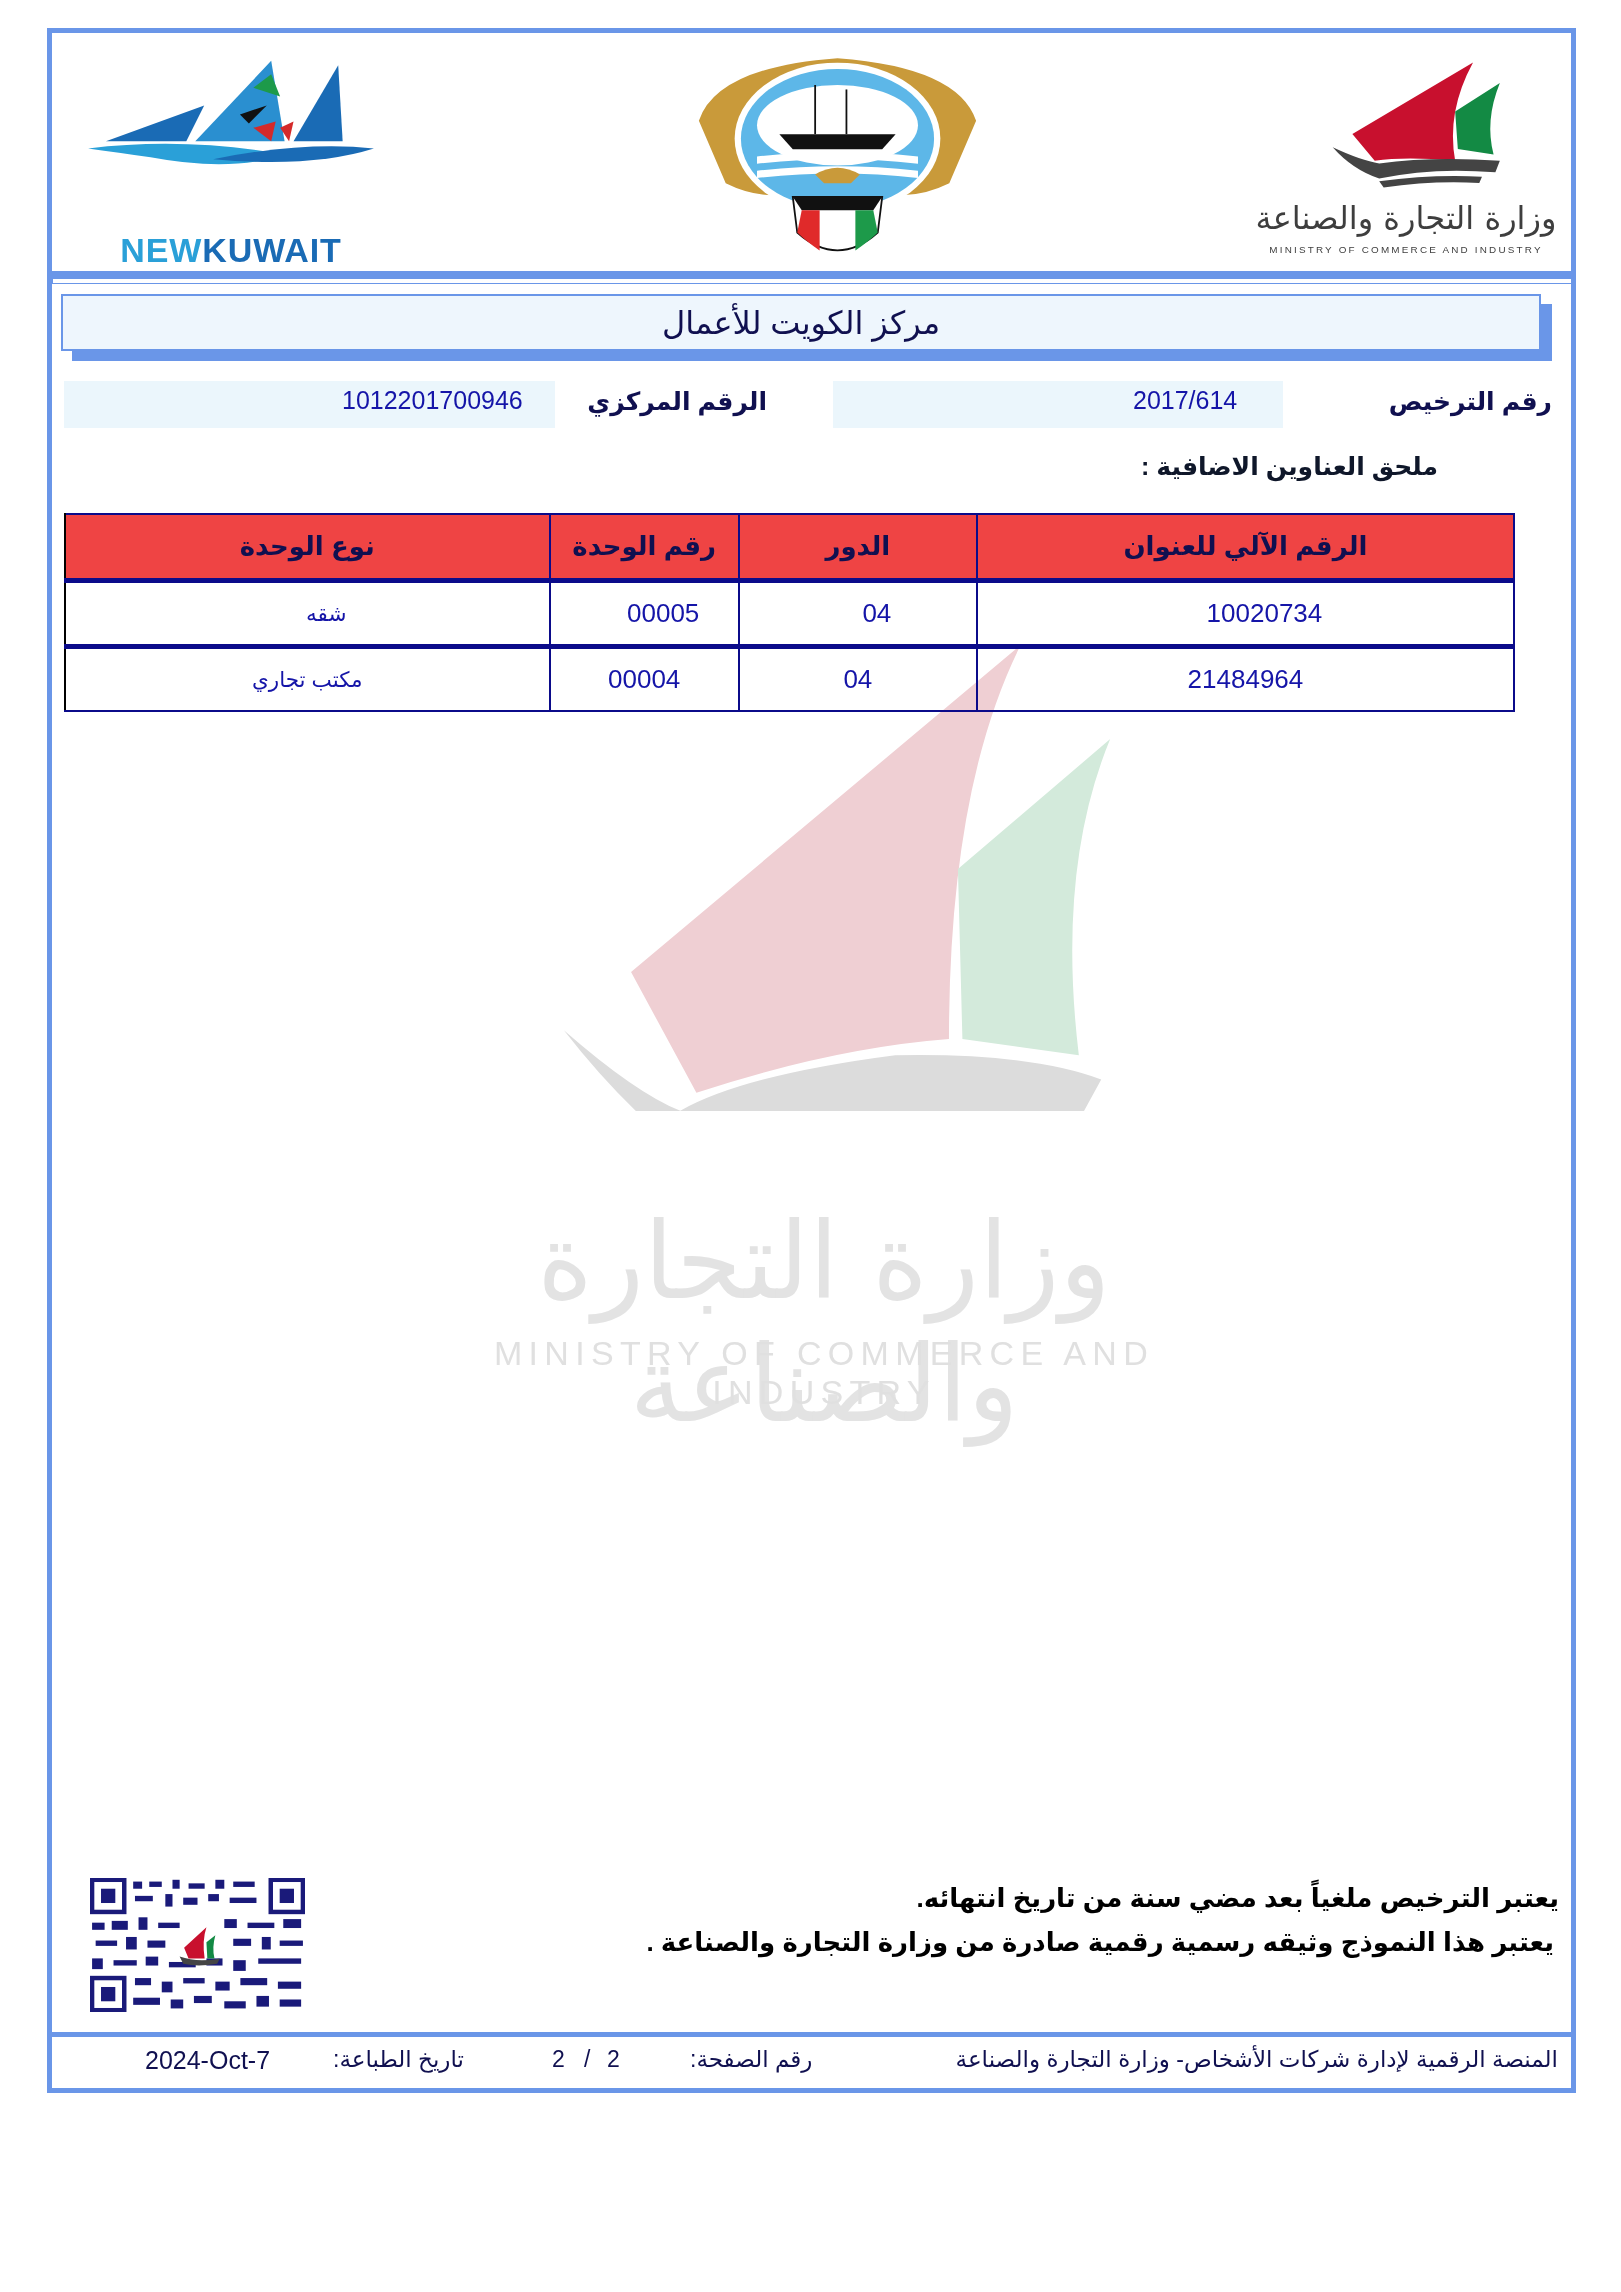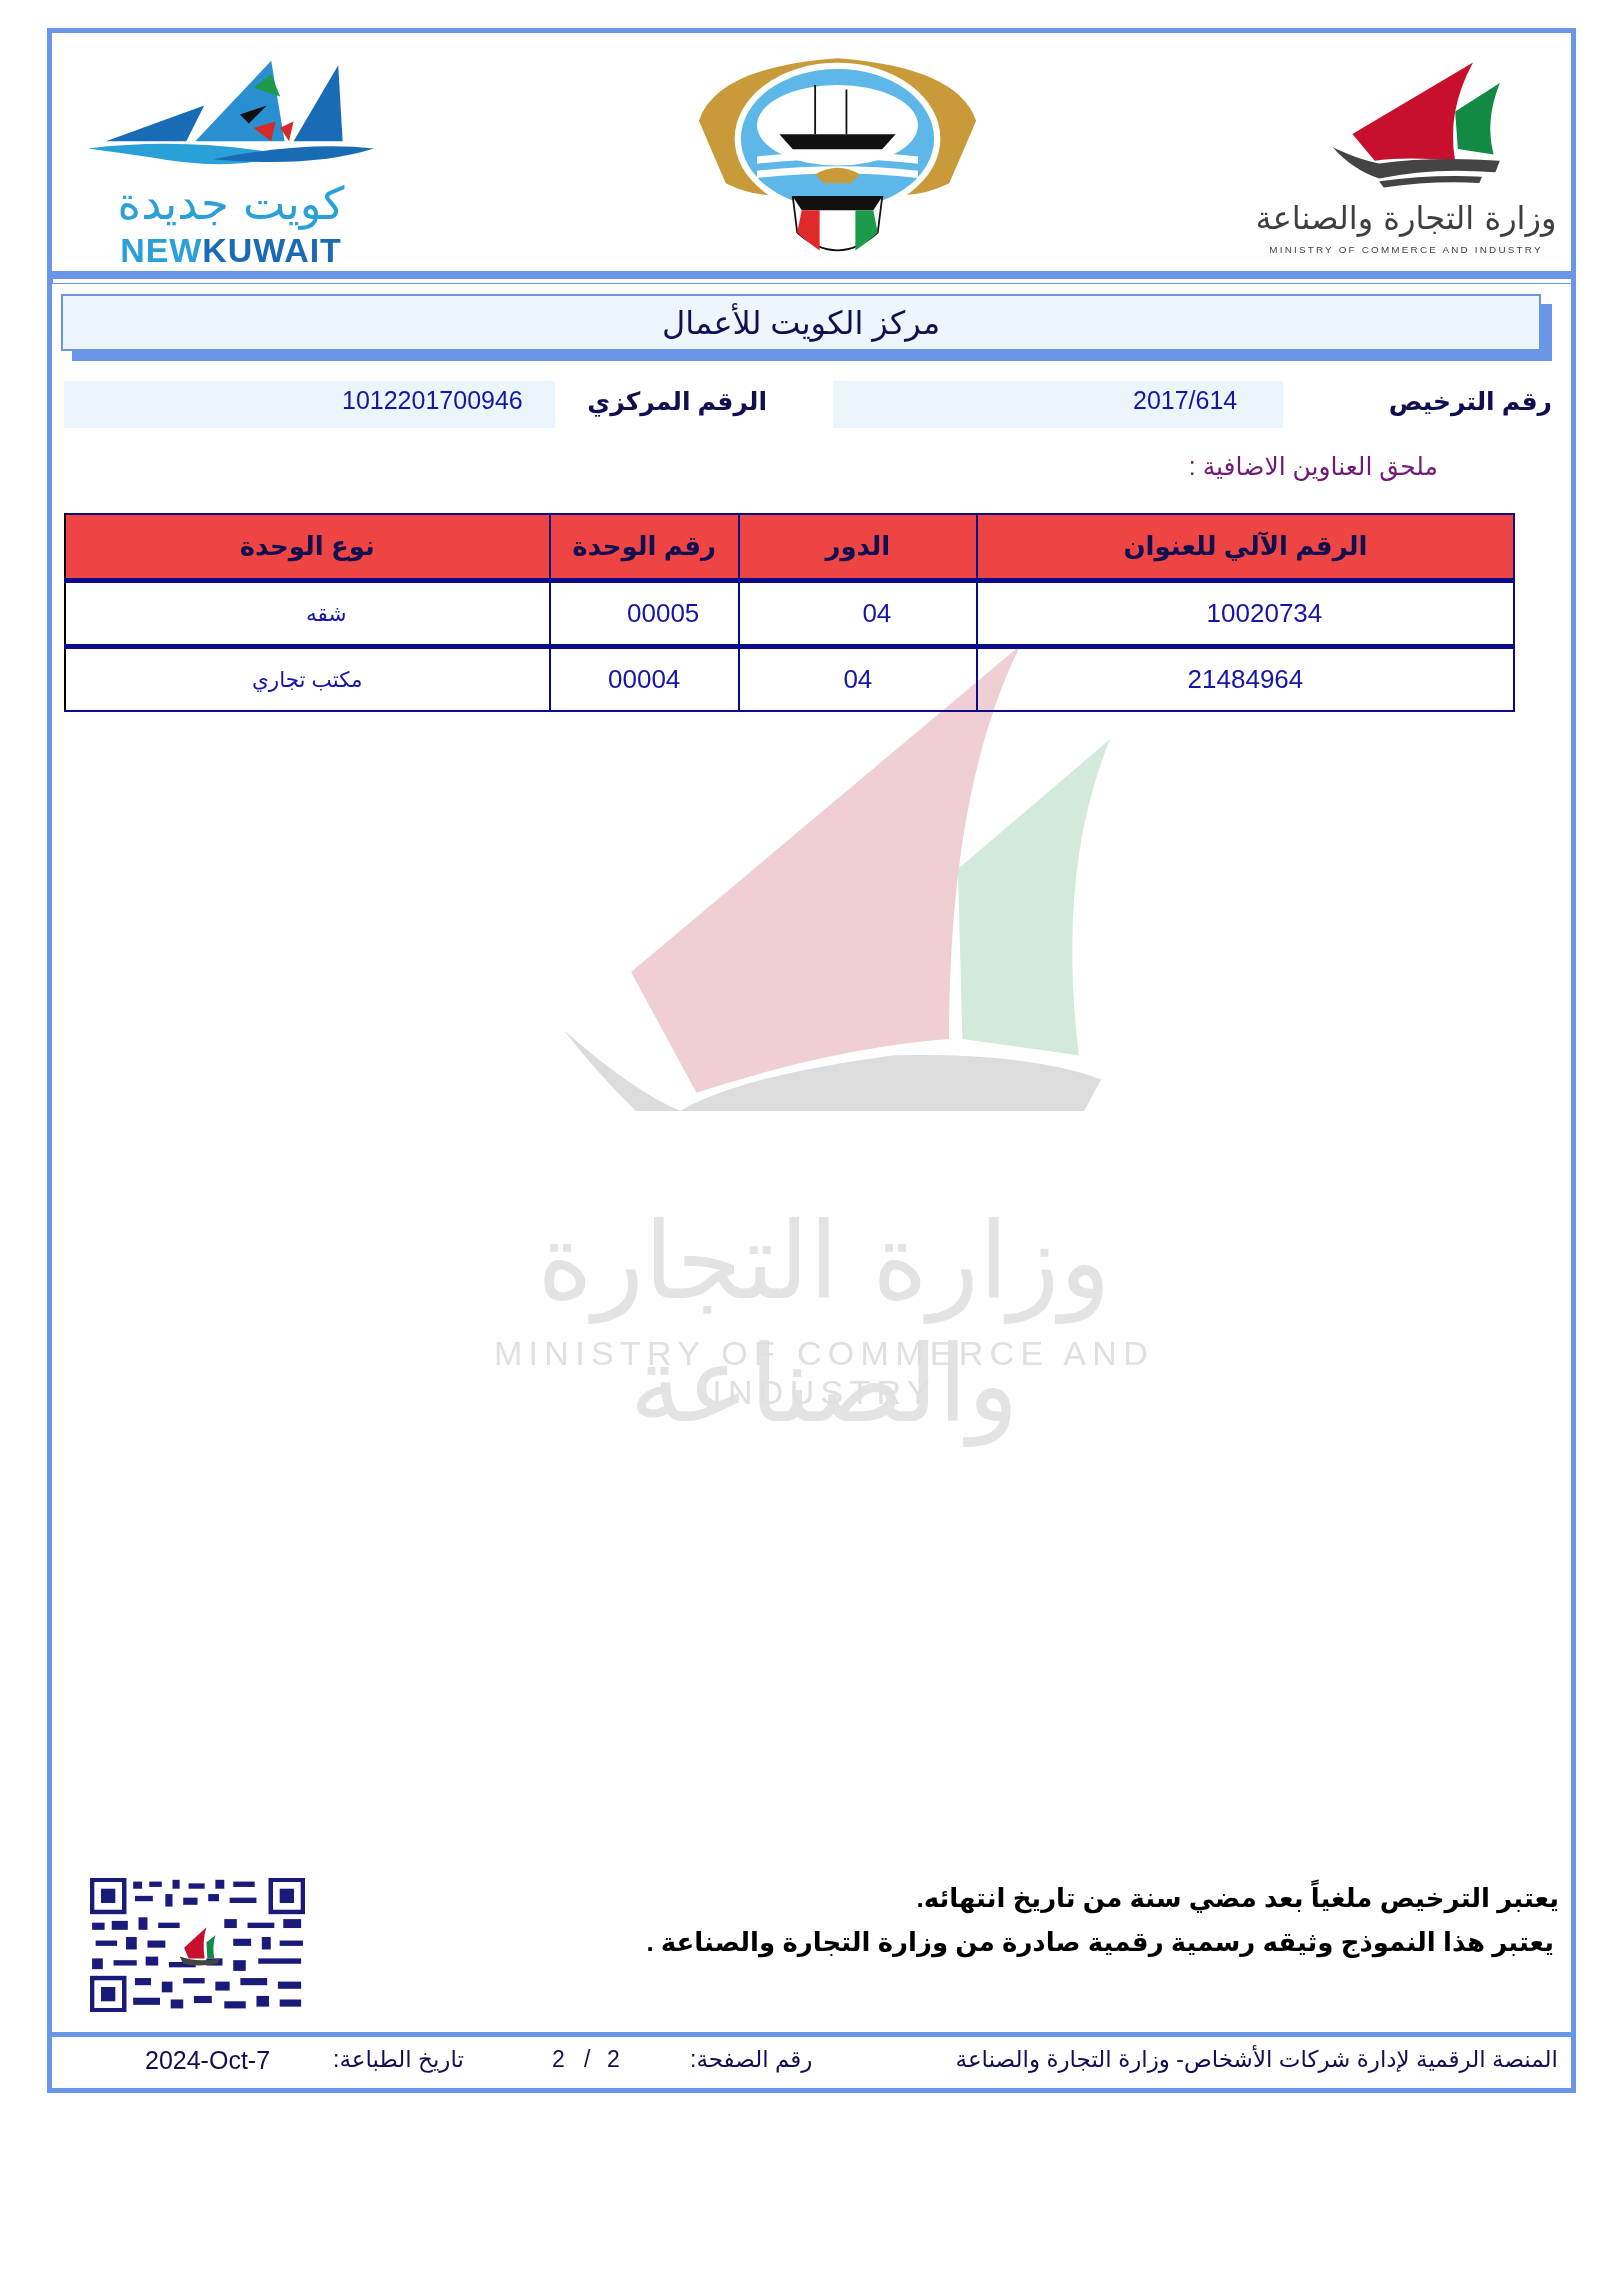--- a/index.html
+++ b/index.html
@@ -26,21 +26,21 @@
 
   .title-shadow { position:absolute; left:72px; top:304px; width:1480px; height:57px; background:#6a96e8; }
   .title-box { position:absolute; left:61px; top:294px; width:1480px; height:57px; box-sizing:border-box;
                border:2.7px solid #6a96e8; background:#eef6fd; display:flex; align-items:center; justify-content:center; }
   .title-box span { font-size:32px; color:#101050; direction:rtl; }
 
   .info-fill { position:absolute; top:381px; height:47px; background:#ebf6fc; }
   .info-label { position:absolute; top:387px; font-weight:bold; font-size:25px; color:#101050; direction:rtl; }
   .info-val { position:absolute; top:386px; font-size:25px; color:#1515a8; }
 
-  .section-label { position:absolute; right:184px; top:452px; font-weight:normal; font-size:25px; color:#701a75; direction:rtl; }
+  .section-label { position:absolute; right:184px; top:452px; font-weight:bold; font-size:25px; color:#0f172a; direction:rtl; }
 
   table.addr { position:absolute; left:64px; top:513px; width:1451px; border-collapse:collapse; direction:rtl; z-index:2; }
   table.addr th, table.addr td { border:2.7px solid #0b0b8a; text-align:center; font-size:26px; }
   table.addr th { background:#ef4444; height:61px; font-weight:bold; color:#101050; border-bottom-width:5.4px; }
   table.addr td { height:59px; color:#1515a8; }
   table.addr tr.r1 td { border-bottom-width:5.4px;padding-left:39px; }
   table.addr .c1 { width:504px; border-left-color:#000; }
   table.addr .c2 { width:159px; }
   table.addr .c3 { width:222px; }
   table.addr .c4 { width:554px; }
@@ -70,21 +70,20 @@
     <polygon points="30,110 140,70 120,110" fill="#1a6bb5"></polygon>
     <polygon points="130,110 215,20 230,110" fill="#2a8fd0"></polygon>
     <polygon points="240,110 290,25 295,110" fill="#1a6bb5"></polygon>
     <polygon points="195,50 215,35 225,60" fill="#1d9a4a"></polygon>
     <polygon points="180,80 210,70 190,90" fill="#111"></polygon>
     <polygon points="195,95 220,88 215,110" fill="#d42a2a"></polygon>
     <polygon points="225,95 240,88 235,110" fill="#d42a2a"></polygon>
     <path d="M10,118 Q120,105 230,125 Q170,145 80,128 Q40,122 10,118 Z" fill="#2aa0d8"></path>
     <path d="M150,130 Q250,110 330,118 Q260,140 150,130 Z" fill="#1a6bb5"></path>
   </svg>
-  <div class="nk-ar">كويت جديدة</div>
   <div class="nk-en"><span class="a">NEW</span><span class="b">KUWAIT</span></div>
 </div>
 
 <div class="logo logo-emblem">
   <svg width="313" height="224" viewBox="0 0 350 250">
     <path d="M20,80 Q40,20 175,10 Q310,20 330,80 L300,150 Q260,170 220,160 L175,175 L130,160 Q90,170 50,150 Z" fill="#c99a3a"></path>
     <ellipse cx="175" cy="100" rx="115" ry="85" fill="#ffffff"></ellipse>
     <ellipse cx="175" cy="100" rx="108" ry="78" fill="#5db7e8"></ellipse>
     <ellipse cx="175" cy="85" rx="90" ry="45" fill="#ffffff"></ellipse>
     <path d="M85,120 Q175,110 265,120 L265,128 Q175,118 85,128 Z" fill="#ffffff"></path>

